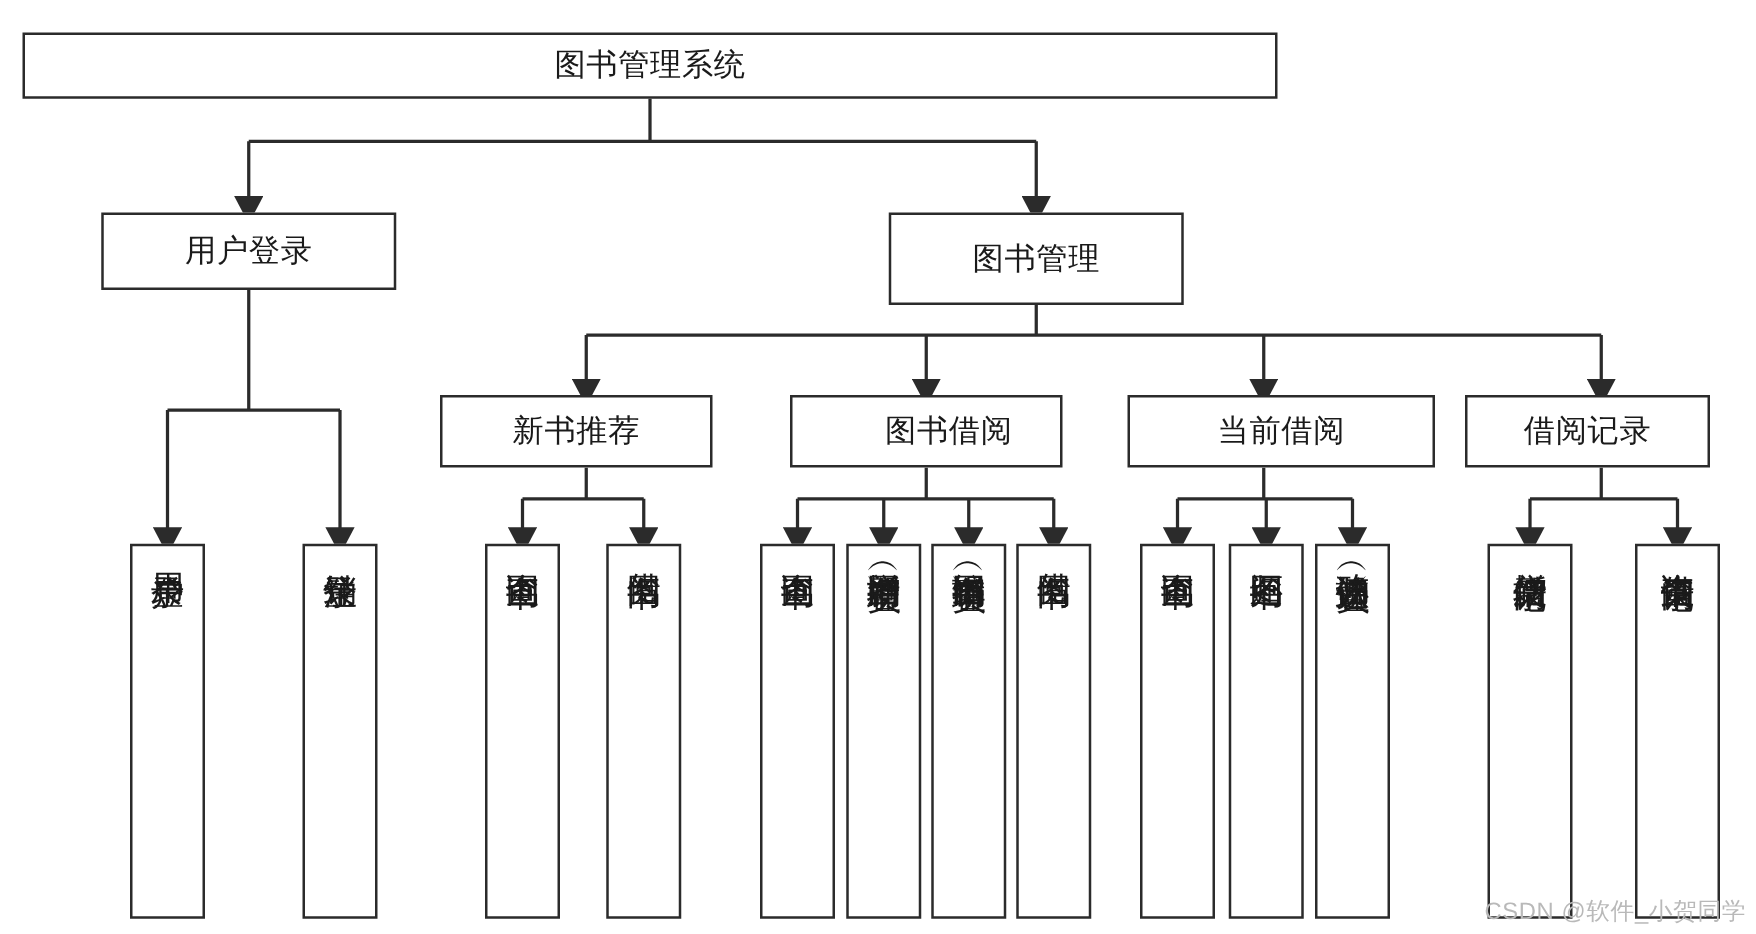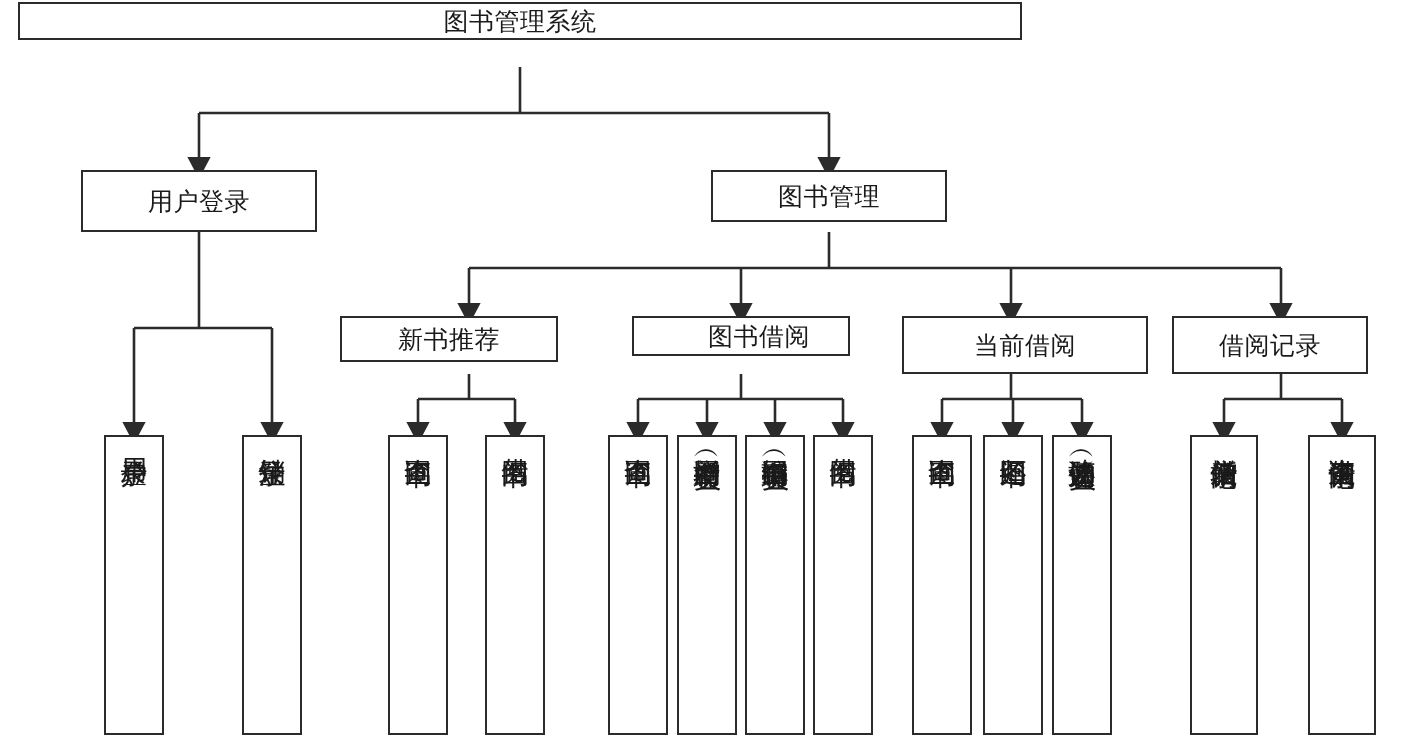--- a/index.html
+++ b/index.html
@@ -118,33 +118,33 @@
         <path d="M1013,399 L1013,425" marker-end="url(#arrowhead)"></path>
         <path d="M1082,399 L1082,425" marker-end="url(#arrowhead)"></path>
         <path d="M1281,374 L1281,399"></path>
         <path d="M1224,399 L1342,399"></path>
         <path d="M1224,399 L1224,425" marker-end="url(#arrowhead)"></path>
         <path d="M1342,399 L1342,425" marker-end="url(#arrowhead)"></path>
       </g>
   </svg>
 
   <div id="nodes-layer">
-      <div class="node root horiz" style="left: 18px; top: 2px; width: 1004px; height: 38px;">
+      <div class="node root horiz" style="left: 18px; top: 26px; width: 1004px; height: 53px;">
         <span class="node-label">图书管理系统</span>
       </div>
       <div class="node level2 horiz" style="left: 81px; top: 170px; width: 236px; height: 62px;">
         <span class="node-label">用户登录</span>
       </div>
-      <div class="node level2 horiz" style="left: 711px; top: 170px; width: 236px; height: 52px;">
+      <div class="node level2 horiz" style="left: 711px; top: 170px; width: 236px; height: 74px;">
         <span class="node-label">图书管理</span>
       </div>
-      <div class="node level3 horiz" style="left: 340px; top: 316px; width: 218px; height: 46px;">
+      <div class="node level3 horiz" style="left: 352px; top: 316px; width: 218px; height: 58px;">
         <span class="node-label">新书推荐</span>
       </div>
-      <div class="node level3 horiz" style="left: 632px; top: 316px; width: 218px; height: 40px; padding-left: 36px;">
+      <div class="node level3 horiz" style="left: 632px; top: 316px; width: 218px; height: 58px; padding-left: 36px;">
         <span class="node-label">图书借阅</span>
       </div>
       <div class="node level3 horiz" style="left: 902px; top: 316px; width: 246px; height: 58px;">
         <span class="node-label">当前借阅</span>
       </div>
       <div class="node level3 horiz" style="left: 1172px; top: 316px; width: 196px; height: 58px;">
         <span class="node-label">借阅记录</span>
       </div>
       <div class="node leaf vert" style="left: 104px; top: 435px; width: 60px; height: 300px;">
         <span class="node-label">用户登录</span>
@@ -180,13 +180,14 @@
         <span class="node-label">确认归还（管理员）</span>
       </div>
       <div class="node leaf vert" style="left: 1190px; top: 435px; width: 68px; height: 300px;">
         <span class="node-label">新增借阅记录</span>
       </div>
       <div class="node leaf vert" style="left: 1308px; top: 435px; width: 68px; height: 300px;">
         <span class="node-label">查询借阅记录</span>
       </div>
     </div>
 
+  <div id="watermark">CSDN @软件_小贺同学</div>
 </div>
 
 </body></html>

